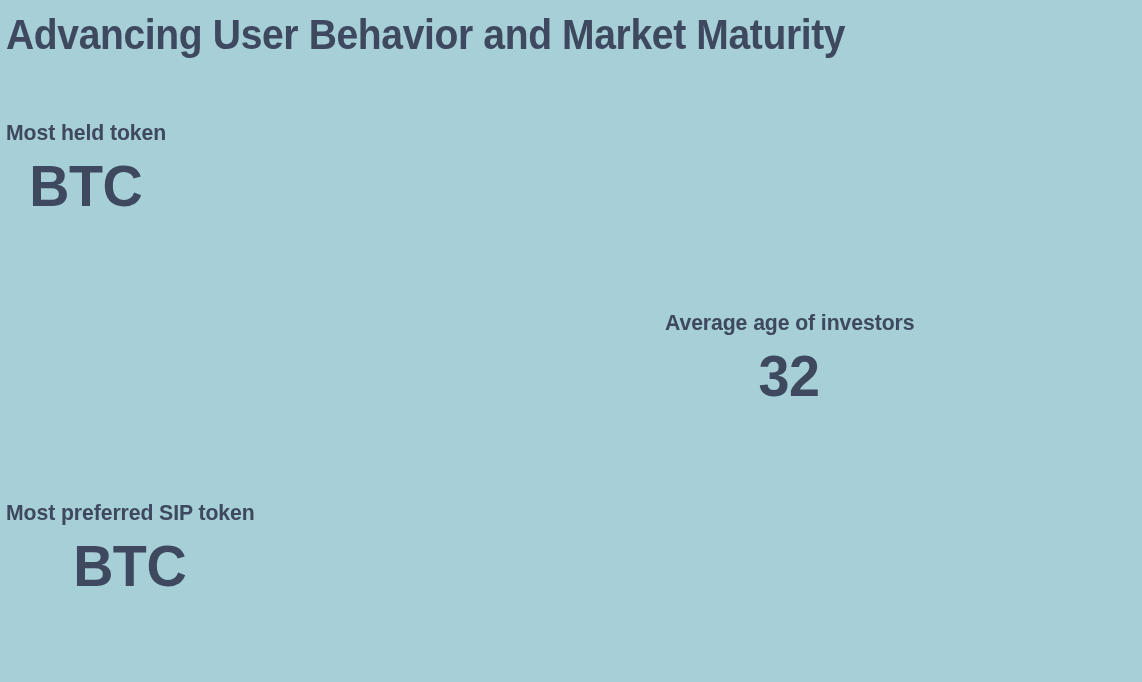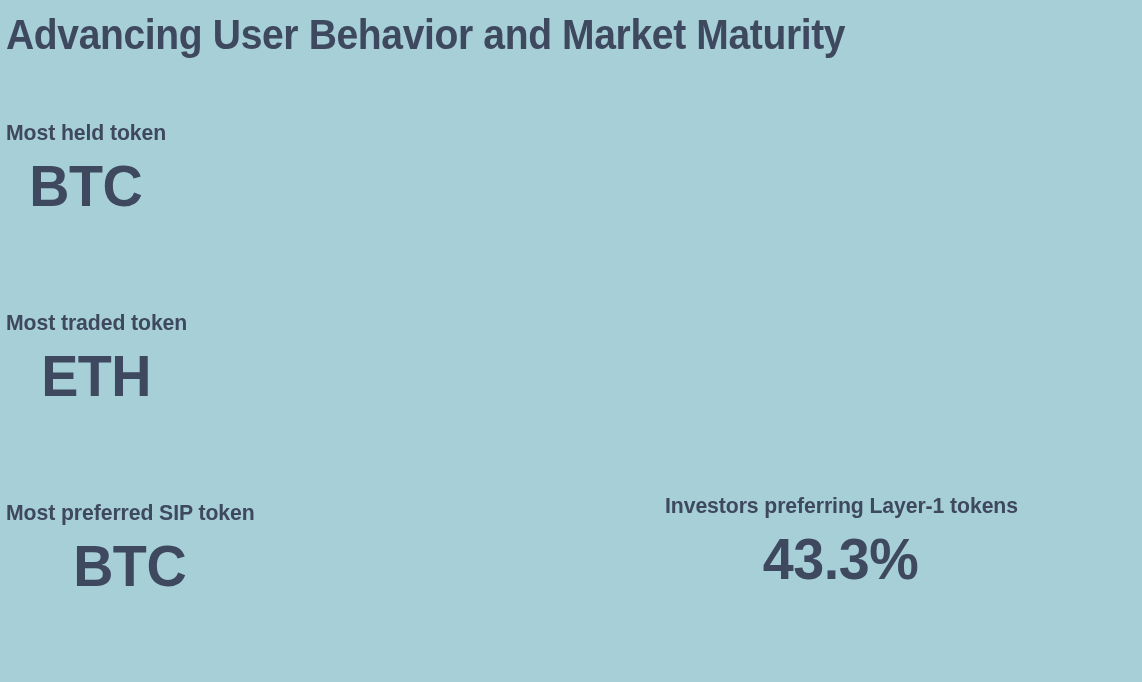--- a/index.html
+++ b/index.html
@@ -92,31 +92,27 @@
   <div class="stats-grid">
 
     <div class="stat-row row-1">
       <div class="stat-cell col-left">
         <div class="stat-label">Most held token</div>
         <div class="stat-value">BTC</div>
       </div>
     </div>
 
     <div class="stat-row row-2">
-      <div class="stat-cell col-left">
-        <div class="stat-label">Most traded token</div>
-        <div class="stat-value">ETH</div>
+      <div class="stat-cell col-right">
+        <div class="stat-label">Average age of investors</div>
+        <div class="stat-value">32</div>
       </div>
     </div>
 
     <div class="stat-row row-3">
       <div class="stat-cell col-left">
         <div class="stat-label">Most preferred SIP token</div>
         <div class="stat-value">BTC</div>
       </div>
-      <div class="stat-cell col-right">
-        <div class="stat-label">Investors preferring Layer-1 tokens</div>
-        <div class="stat-value">43.3%</div>
-      </div>
     </div>
 
   </div>
 </div>
 
 </body></html>

